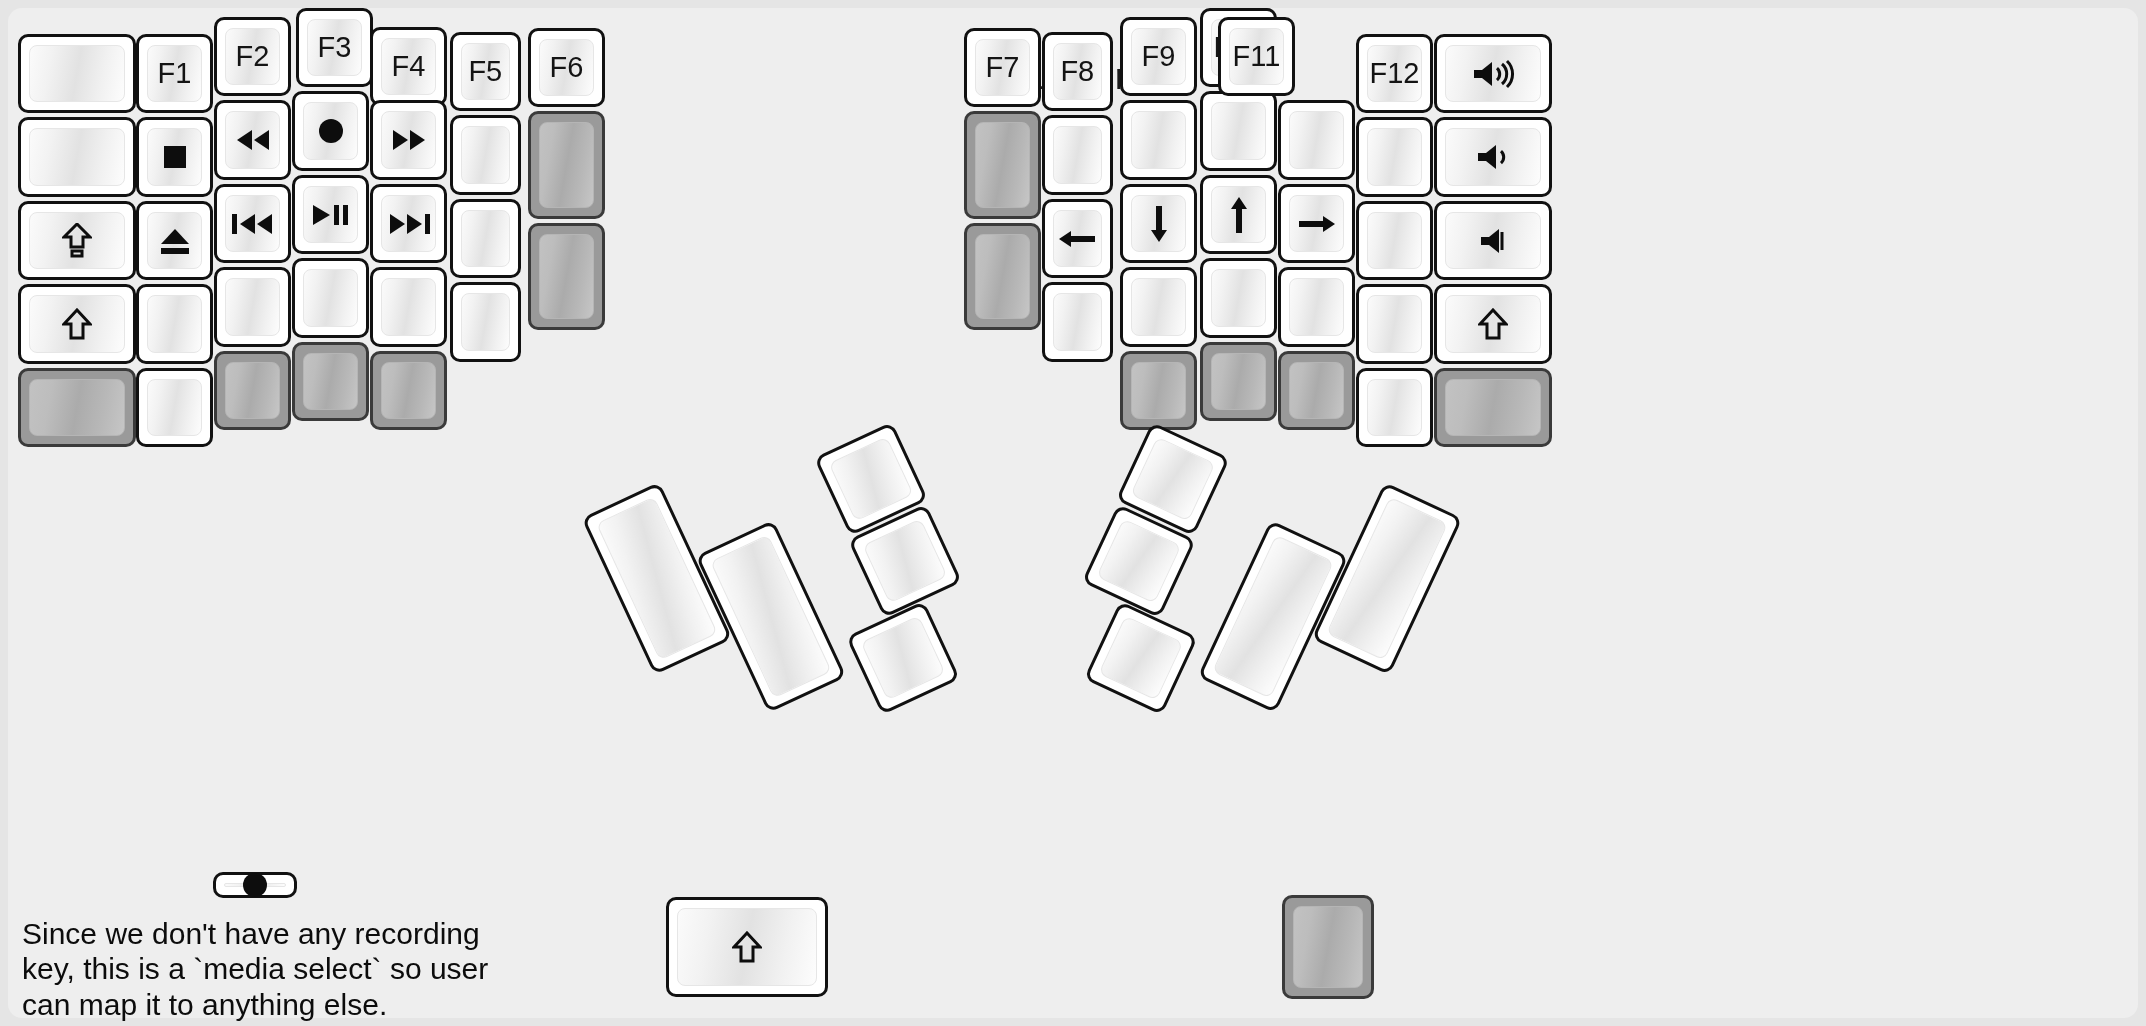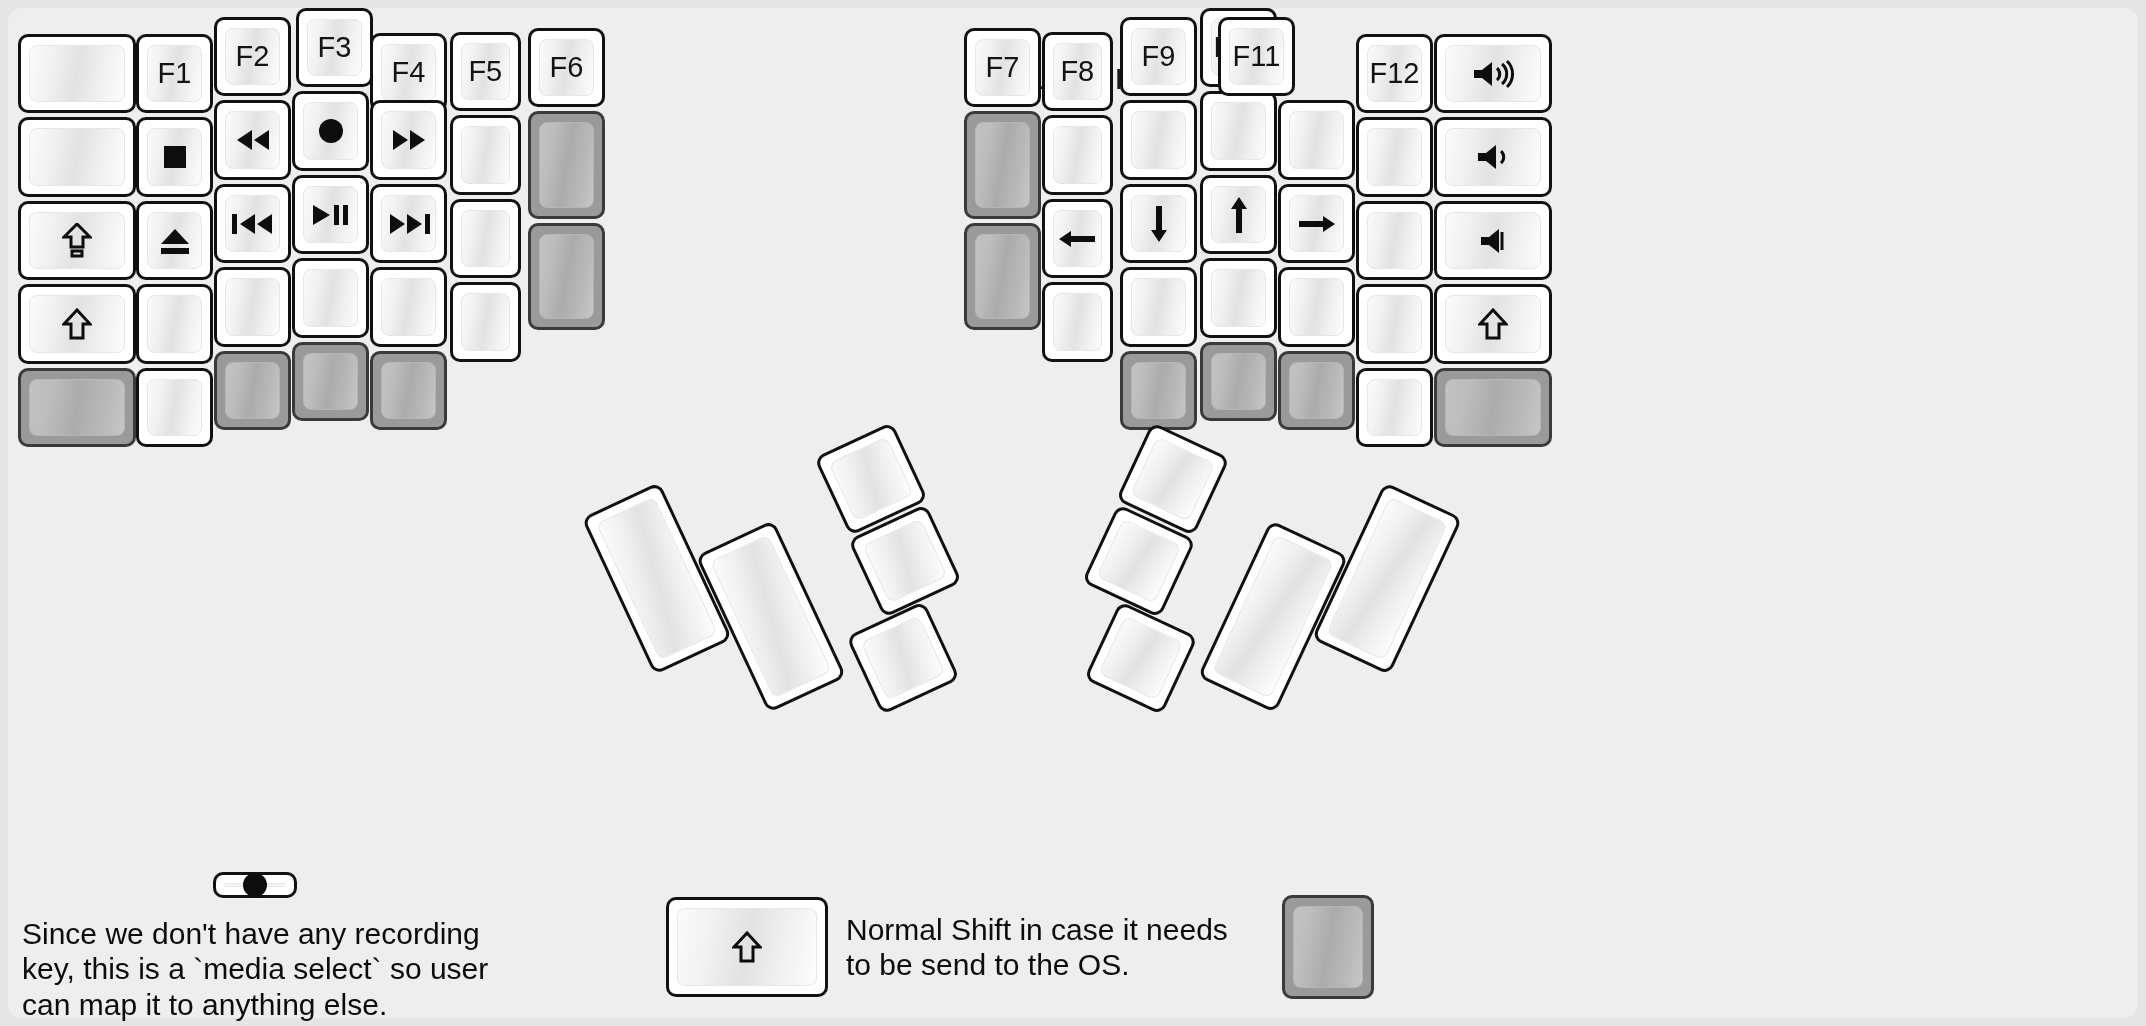--- a/index.html
+++ b/index.html
@@ -162,21 +162,21 @@
             </svg>
           </span>
         </div>
       </div>
       <div class="key" style="left: 292px; top: 258.38px; width: 77.04px; height: 79.46px;">
         <div class="cap"></div>
       </div>
       <div class="key trans" style="left: 292px; top: 341.84px; width: 77.04px; height: 79.46px;">
         <div class="cap"></div>
       </div>
-      <div class="key" style="left: 370px; top: 33px; width: 77.04px; height: 79.46px;">
+      <div class="key" style="left: 370px; top: 27px; width: 77.04px; height: 79.46px;">
         <div class="cap">
           <span class="lbl">F4</span>
         </div>
       </div>
       <div class="key" style="left: 370px; top: 100.46px; width: 77.04px; height: 79.46px;">
         <div class="cap">
           <span class="glyph">
             <svg width="40" height="24" viewBox="0 0 40 24" fill="#0d0d0d">
               <path d="M4 2 L4 22 L19 12 Z"></path>
               <path d="M21 2 L21 22 L36 12 Z"></path>
@@ -437,22 +437,20 @@
       <div class="leg" style="left: 666px; top: 0px; height: 150px;">
         <div class="legkey" style="width: 162px; height: 100px;">
           <div class="cap">
             <span class="glyph">
               <svg width="30" height="32" viewBox="0 0 30 32" fill="#0d0d0d">
                 <path d="M15 2 L28 16 L21 16 L21 30 L9 30 L9 16 L2 16 Z" fill="none" stroke="#0d0d0d" stroke-width="3"></path>
               </svg>
             </span>
           </div>
         </div>
-        <div class="legtxt">Normal Shift in case it needs
-to be send to the OS.</div>
       </div>
       <div class="leg" style="left: 1282px; top: 0px; height: 150px;">
         <div class="legkey trans" style="width: 92px; height: 104px;">
           <div class="cap"></div>
         </div>
       </div>
     </div>
 </div>
 
 </body></html>

